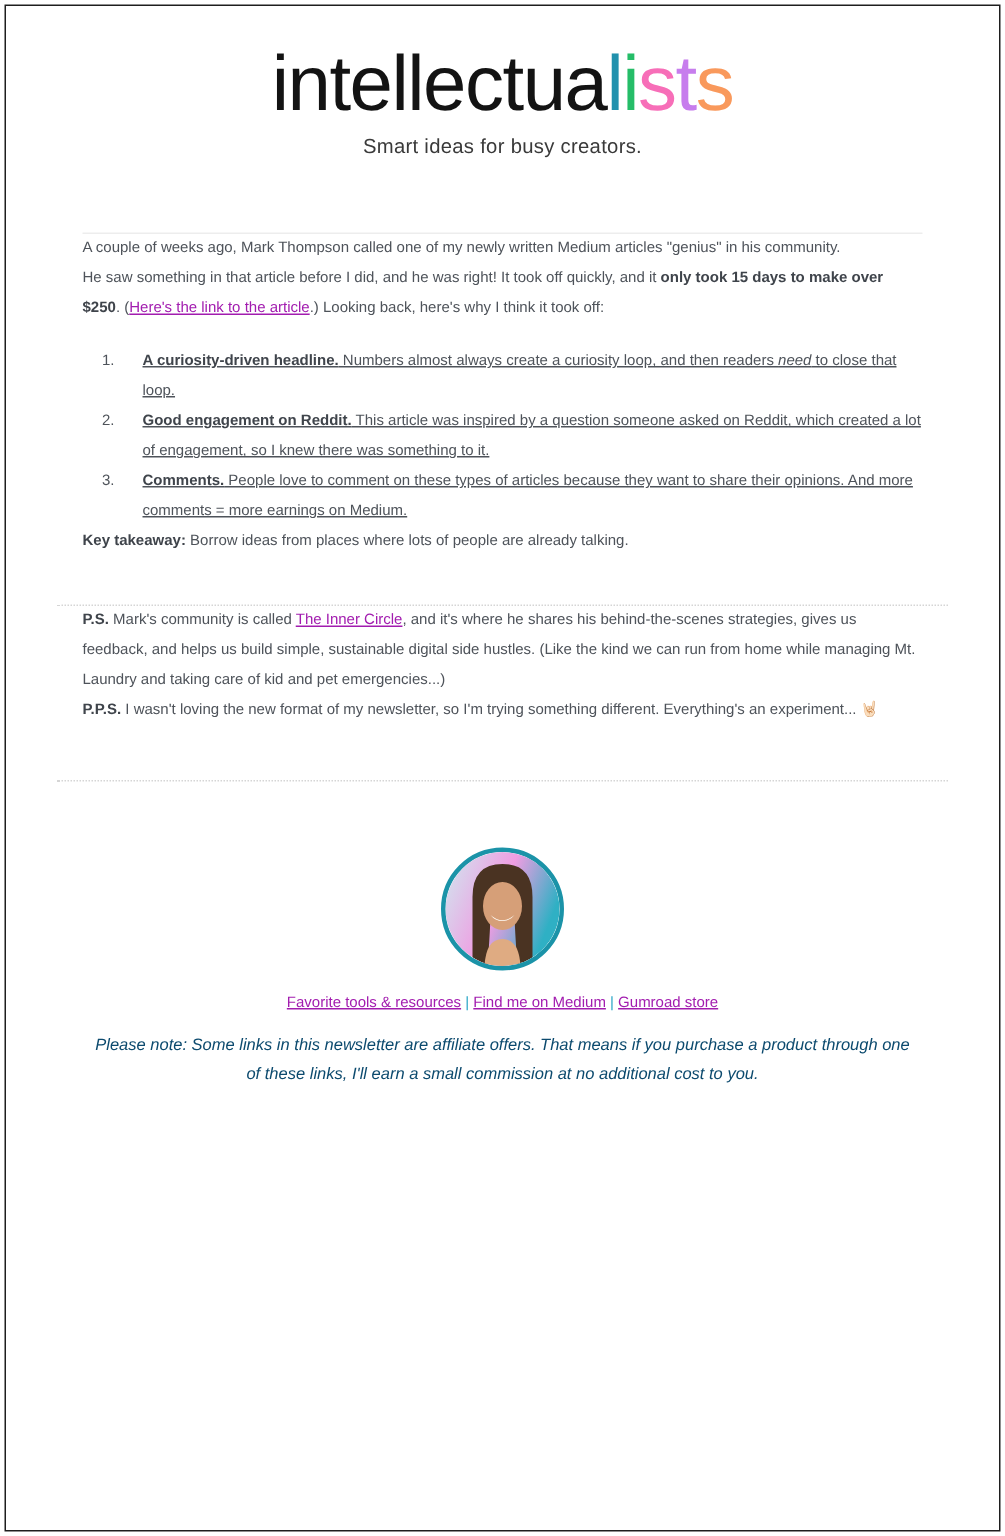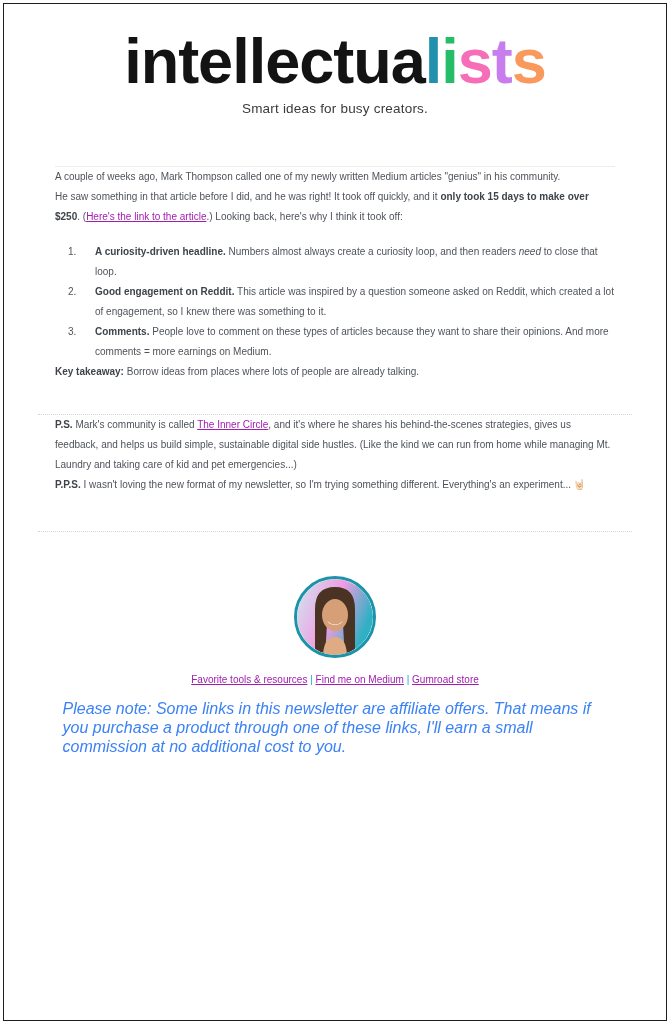--- a/index.html
+++ b/index.html
@@ -10,21 +10,21 @@
     -webkit-font-smoothing:antialiased;
   }
   .frame {
     position:absolute; inset:3px;
     border:1.5px solid #1e1e1e;
     pointer-events:none;
   }
   
   .header { text-align:center; padding-top:30px; }
   .logo {
-    font-size:63px; font-weight:bold; letter-spacing:-1px;
+    font-size:52px; font-weight:normal; letter-spacing:-1px;
     color:#131313; line-height:1;
   }
   .logo span { display:inline; }
   .tagline {
     margin-top:8px; font-size:13.5px; color:#3a3a3a; letter-spacing:.2px;
   }
   .divider-solid {
     margin:50px 55px 0 55px; border:0; border-top:1px solid #ededed; height:0;
   }
   .divider-dotted {
@@ -37,39 +37,39 @@
   .content p { margin:0; }
   .p1 { margin-top:38px; }
   .p2 { margin-top:20px; }
   strong { color:#3f444b; }
   a.link { color:#a21caf; text-decoration:underline; cursor:pointer; }
   .olist { margin-top:15px; }
   .olist-row { display:flex; }
   .olist-num {
     flex:0 0 27px; padding-left:13px; box-sizing:content-box;
   }
-  .olist-text { flex:1; }
+  .olist-text { flex:1;text-decoration:underline; }
   .takeaway { margin-top:14px; }
   .div2 { margin-top:32px; }
   .ps { margin-top:45px; }
   .pps { margin-top:16px; }
   .div3 { margin-top:36px; }
   
   .avatar-wrap { margin-top:44px; text-align:center; }
   .avatar {
     display:inline-block; width:76px; height:76px; border-radius:50%;
     border:3px solid #1b93a8; overflow:hidden; vertical-align:top;
   }
   .footer-links {
     margin-top:16px; text-align:center; font-size:10px; color:#2ba7c7;
   }
   .footer-links .sep { white-space:pre; }
   .footer-note {
-    margin:14px auto 0 auto; max-width:545px; 
-    font-style:italic; font-size:16px; line-height:19px; color:#3b82f6;
+    margin:14px auto 0 auto; max-width:545px; text-align:center;
+    font-style:italic; font-size:11px; line-height:19px; color:#0c4a6e;
   }
 </style>
 </head>
 <body>
 
 <div class="frame"></div>
 
 <div class="header">
   <div class="logo">
     <span>intellectua</span><span style="color: rgb(33, 145, 173);">l</span><span style="color: rgb(37, 189, 104);">i</span><span style="color: rgb(247, 110, 184);">s</span><span style="color: rgb(199, 125, 237);">t</span><span style="color: rgb(249, 153, 92);">s</span>

